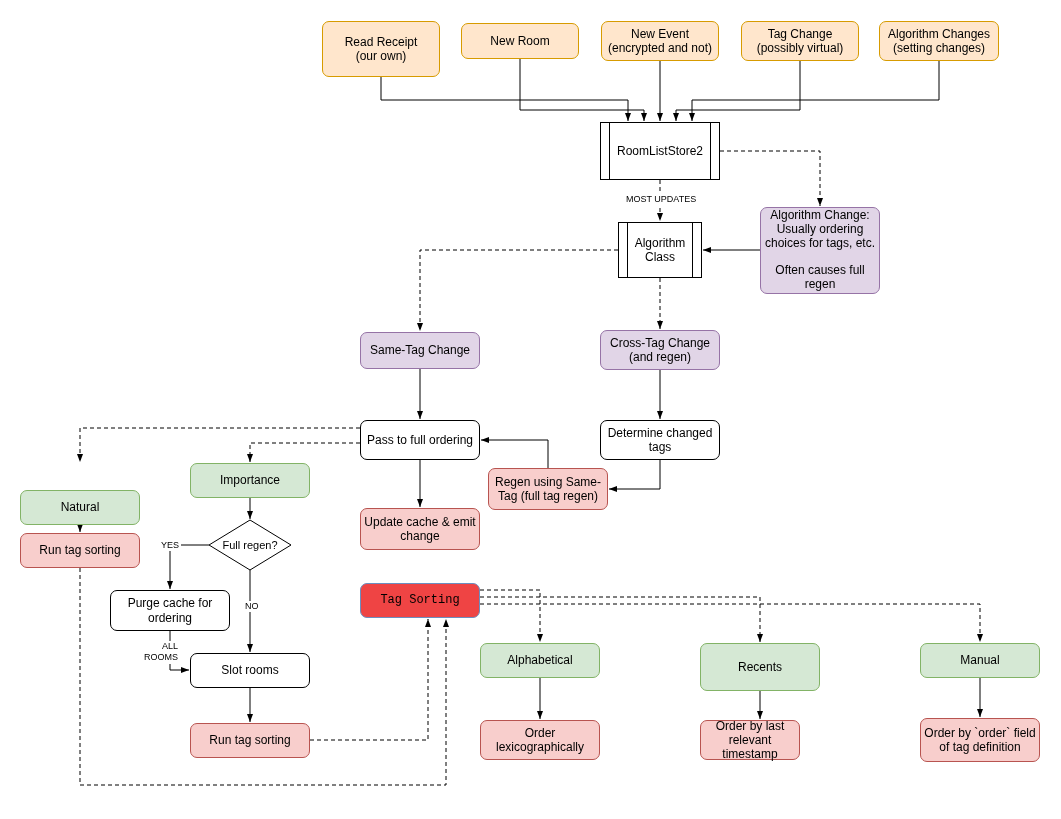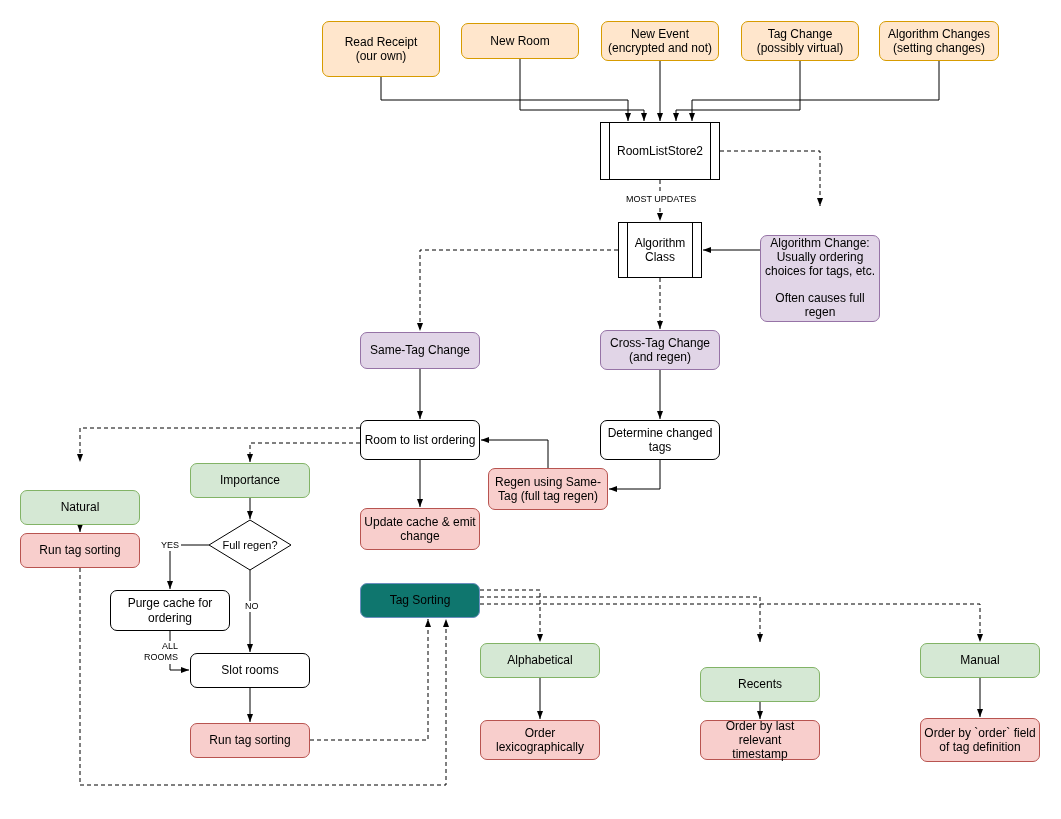--- a/index.html
+++ b/index.html
@@ -9,28 +9,28 @@
   svg.edges { position:absolute; left:0; top:0; }
   .node {
     position:absolute; display:flex; align-items:center; justify-content:center;
     text-align:center; font-size:12px; line-height:1.18; white-space:pre-line;
     background:#ffffff; border:1px solid #000000; border-radius:7px; padding:2px 3px;
   }
   .orange { background:#ffe6cc; border-color:#d79b00; }
   .purple { background:#e1d5e7; border-color:#9673a6; }
   .green  { background:#d5e8d4; border-color:#82b366; }
   .red    { background:#f8cecc; border-color:#b85450; }
-  .blue   { background:#0f766e; border-color:#6c8ebf; }
+  .blue   { background:#ef4444; border-color:#6c8ebf;font-family:Liberation Mono, monospace; }
   .process { border-radius:0; background:#ffffff; border-color:#000000; }
   .process::before, .process::after {
     content:""; position:absolute; top:0; bottom:0; width:0; border-left:1px solid #000;
   }
   .process::before { left:8px; }
   .process::after  { right:8px; }
-  .note { line-height:1.15; padding:1px 2px;margin-top:28px; }
+  .note { line-height:1.15; padding:1px 2px; }
   .edge-label {
     position:absolute; font-size:9px; background:#ffffff; padding:0 2px;
     white-space:pre-line; line-height:1.25;
   }
   .edge-label.right { text-align:right; }
   .diamond-label {
     position:absolute; font-size:11px; display:flex; align-items:center;
     justify-content:center; text-align:center; background:transparent;
   }
 </style>
@@ -100,44 +100,44 @@
 Usually ordering
 choices for tags, etc.
 
 Often causes full
 regen</div>
 
   <div class="node purple" style="left:360px;top:332px;width:120px;height:37px">Same-Tag Change</div>
   <div class="node purple" style="left:600px;top:330px;width:120px;height:40px">Cross-Tag Change
 (and regen)</div>
 
-  <div class="node" style="left:360px;top:420px;width:120px;height:40px">Room to list ordering</div>
+  <div class="node" style="left:360px;top:420px;width:120px;height:40px">Pass to full ordering</div>
   <div class="node" style="left:600px;top:420px;width:120px;height:40px">Determine changed
 tags</div>
   <div class="node red" style="left:488px;top:468px;width:120px;height:42px">Regen using Same-
 Tag (full tag regen)</div>
   <div class="node red" style="left:360px;top:508px;width:120px;height:42px">Update cache &amp; emit
 change</div>
 
   <div class="node green" style="left:20px;top:490px;width:120px;height:35px">Natural</div>
   <div class="node green" style="left:190px;top:463px;width:120px;height:35px">Importance</div>
   <div class="node red" style="left:20px;top:533px;width:120px;height:35px">Run tag sorting</div>
   <div class="diamond-label" style="left:212px;top:534px;width:76px;height:22px">Full regen?</div>
   <div class="node" style="left:110px;top:590px;width:120px;height:41px">Purge cache for
 ordering</div>
   <div class="node" style="left:190px;top:653px;width:120px;height:35px">Slot rooms</div>
   <div class="node red" style="left:190px;top:723px;width:120px;height:35px">Run tag sorting</div>
 
   <div class="node blue" style="left:360px;top:583px;width:120px;height:35px">Tag Sorting</div>
   <div class="node green" style="left:480px;top:643px;width:120px;height:35px">Alphabetical</div>
-  <div class="node green" style="left:700px;top:667px;width:120px;height:35px">Recents</div>
+  <div class="node green" style="left:700px;top:643px;width:120px;height:48px">Recents</div>
   <div class="node green" style="left:920px;top:643px;width:120px;height:35px">Manual</div>
   <div class="node red" style="left:480px;top:720px;width:120px;height:40px">Order
 lexicographically</div>
-  <div class="node red" style="left:700px;top:720px;width:120px;height:40px">Order by last relevant
+  <div class="node red" style="left:700px;top:720px;width:100px;height:40px">Order by last relevant
 timestamp</div>
   <div class="node red" style="left:920px;top:718px;width:120px;height:44px">Order by `order` field
 of tag definition</div>
 
   <div class="edge-label" style="left:624px;top:194px">MOST UPDATES</div>
   <div class="edge-label" style="left:159px;top:540px">YES</div>
   <div class="edge-label" style="left:243px;top:601px">NO</div>
   <div class="edge-label right" style="left:140px;top:641px;width:40px">ALL
 ROOMS</div>
 

